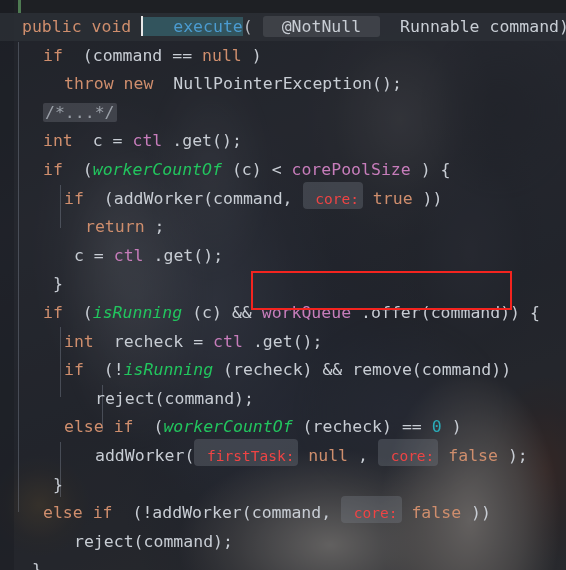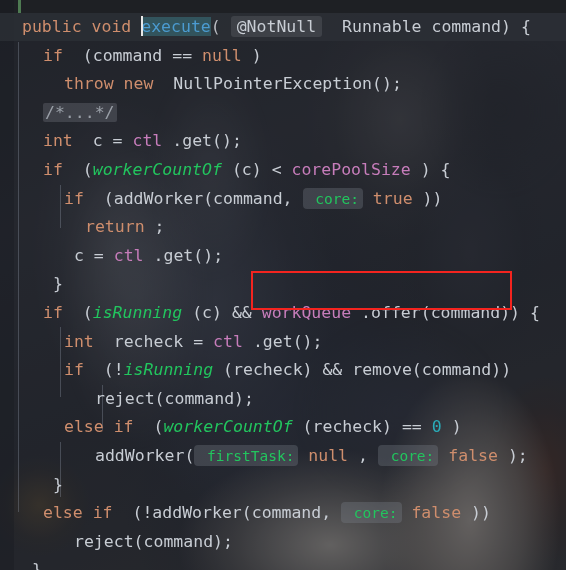--- a/index.html
+++ b/index.html
@@ -115,39 +115,40 @@
   .kw      { color: #cf8e6d; text-align: center; }
   .fld     { color: #c77dbb; margin-top: 44px; }
   .ident   { color: #c8cdd4; padding-left: 10px; }
   .num     { color: #2aacb8; }
   .punct   { color: #bcbec4; }
   .italic  { font-style: italic; color: #22c55e; }
 
   .annochip {
     background: rgba(120,125,132,0.26);
     border-radius: 3px;
-    padding: 1px 6px;
+    padding: 1px 19px;
   }
   .hint {
-    color: #22c55e;
+    color: #ef4444;
     background: rgba(130,136,146,0.30);
     border-radius: 4px;
-    padding: 3px 4px 2px 4px;
+    padding: 9px 4px 2px 4px;
     font-size: 14.5px;
     margin-top: 34px;
   }
   .fold {
     color: #9aa0a8;
     background: rgba(128,134,144,0.30);
     border-radius: 2px;
     padding: 0 2px;
   }
   .sel-exec {
     background: rgba(53,94,104,0.80);
     color: #4b9bd0;
+    padding-left: 32px;
   }
   .caret {
     display: inline-block;
     width: 2px;
     height: 20px;
     background: #e8e8e8;
     vertical-align: -4px;
     margin-right: -2px;
     position: relative;
   }

